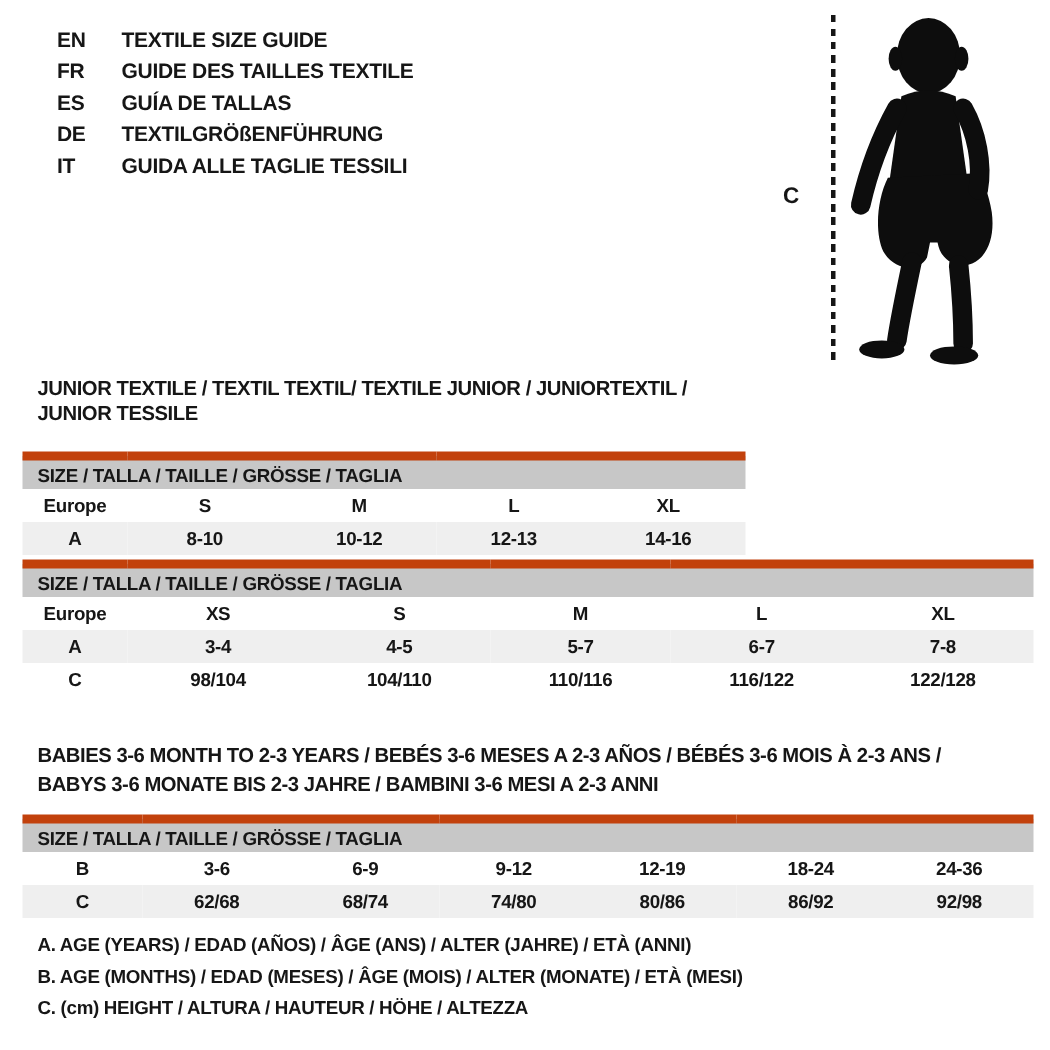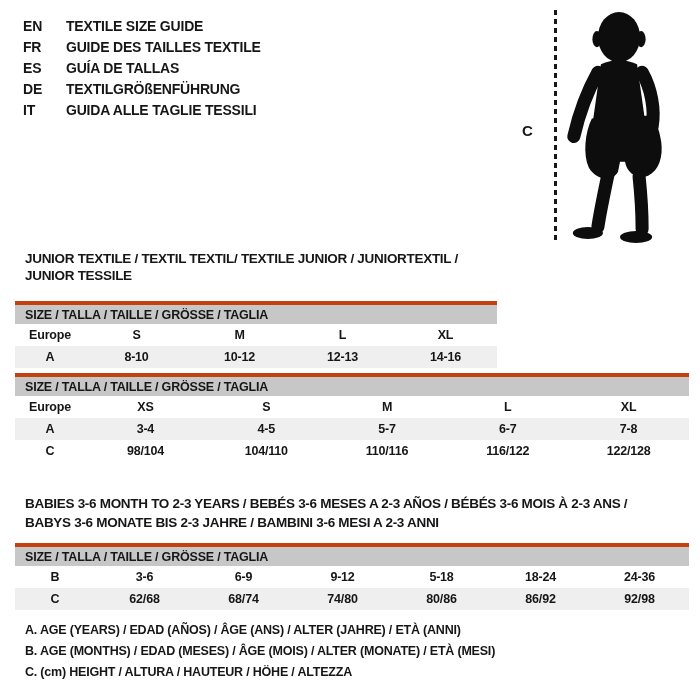--- a/index.html
+++ b/index.html
@@ -3,42 +3,42 @@
 <meta charset="utf-8">
 <style>
   html,body{margin:0;padding:0;}
   body{
     width:700px;height:700px;background:#ffffff;position:relative;
     font-family:"Liberation Sans",sans-serif;color:#161616;overflow:hidden;
   }
   .abs{position:absolute;}
 
   
-  .lang-list{top:15px;left:23px;}
+  .lang-list{top:15px;left:38px;}
   .lang-row{display:flex;height:21px;align-items:center;font-size:14px;font-weight:bold;letter-spacing:-0.2px;}
   .lang-code{width:43px;flex:0 0 43px;}
 
   
   .figure{top:6px;left:513px;width:182px;height:242px;}
   .dash-line{position:absolute;left:41px;top:4px;width:3px;height:234px;
     background:repeating-linear-gradient(to bottom,#161616 0 5px,transparent 5px 9px);}
   .c-label{position:absolute;left:9px;top:116px;font-size:15px;font-weight:bold;}
   .figure svg{position:absolute;left:48px;top:2px;}
 
   
   .sec{left:15px;}
   .sec1{top:250px;width:482px;}
   .sec2{top:373px;width:674px;}
   .sec3{top:494px;width:674px;}
   .sec-title{font-size:13.5px;font-weight:bold;letter-spacing:-0.3px;line-height:17px;margin:0 0 16px 10px;}
   .sec1 .sec-title{margin-bottom:17px;}
   .sec3 .sec-title{line-height:19px;margin-bottom:11px;}
 
   table.size-table{border-collapse:collapse;width:100%;table-layout:fixed;}
-  th.size-bar{background:#c7c7c7;border-top:4px solid #c2410c;height:19px;text-align:left;
+  th.size-bar{background:#c7c7c7;border-top:6px solid #c2410c;height:19px;text-align:left;
     padding:0 0 0 10px;font-size:12.5px;font-weight:bold;letter-spacing:-0.2px;}
   table.size-table td{height:22px;font-size:12.5px;font-weight:bold;text-align:center;
     padding:0;letter-spacing:-0.2px;}
   td.lbl{text-align:left;padding-left:10px;}
   tr.shaded{background:#efefef;}
 
   
   .footnotes{top:620px;left:25px;}
   .footnote{font-size:12.5px;font-weight:bold;line-height:21px;letter-spacing:-0.2px;}
 </style>
@@ -196,21 +196,21 @@
       <tr>
           <th class="size-bar" colspan="7">SIZE / TALLA / TAILLE / GRÖSSE / TAGLIA</th>
         </tr>
     </thead>
     <tbody>
       <tr>
         <td class="lbl">B</td>
         <td>3-6</td>
         <td>6-9</td>
         <td>9-12</td>
-        <td>5-18</td>
+        <td>12-19</td>
         <td>18-24</td>
         <td>24-36</td>
       </tr>
       <tr class="shaded">
         <td class="lbl">C</td>
         <td>62/68</td>
         <td>68/74</td>
         <td>74/80</td>
         <td>80/86</td>
         <td>86/92</td>

